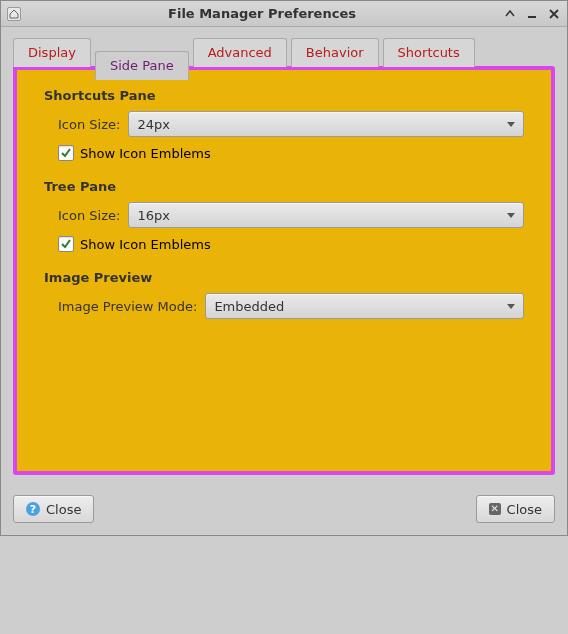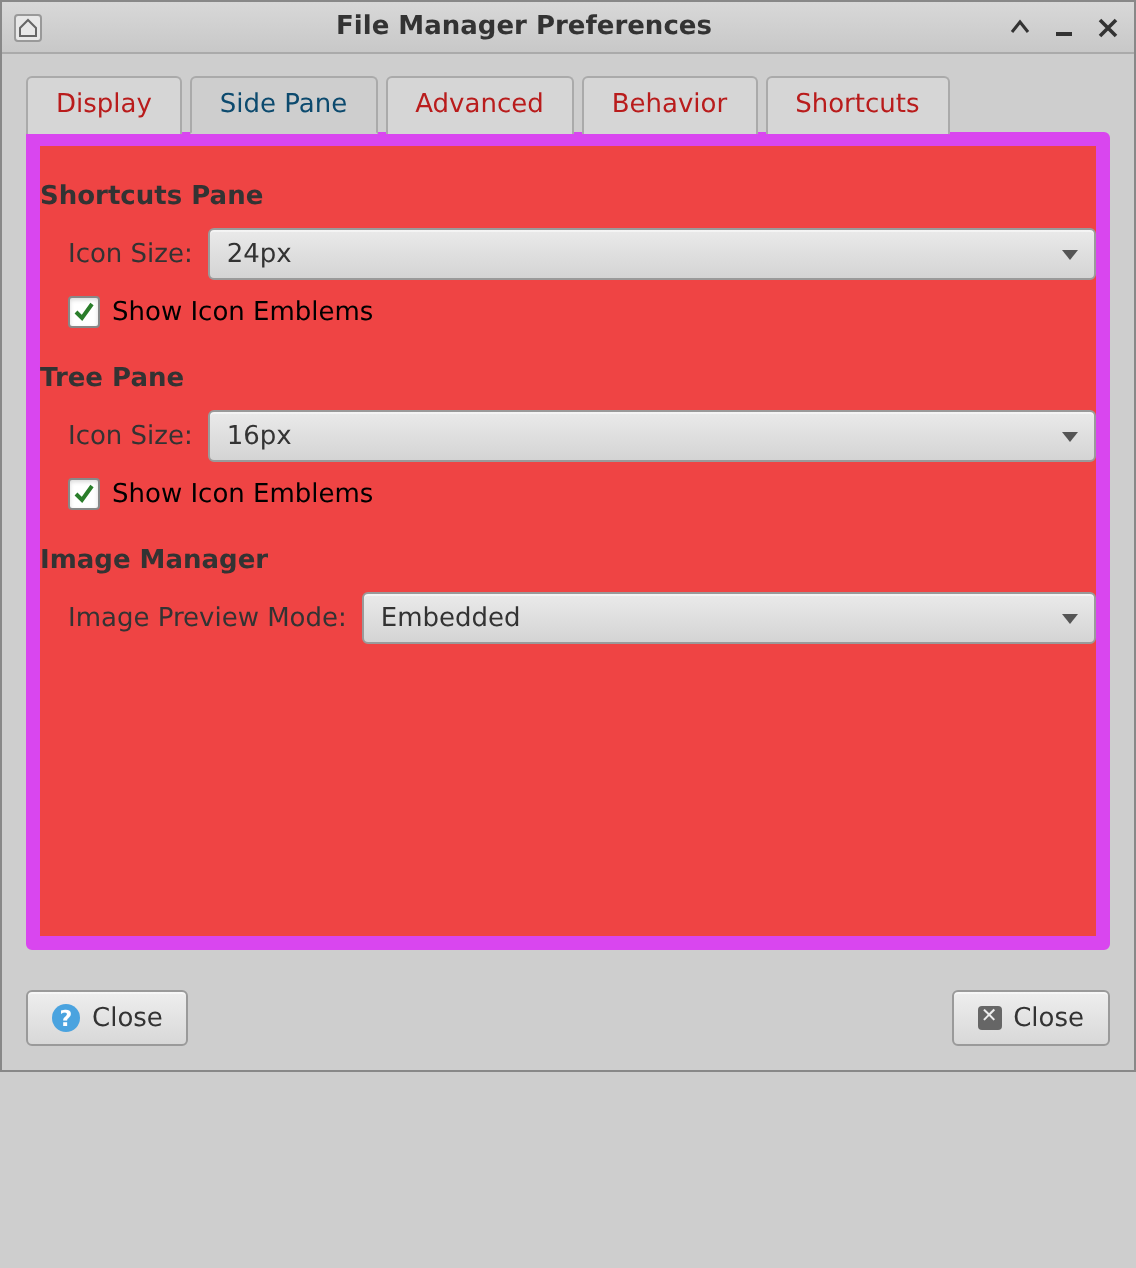--- a/index.html
+++ b/index.html
@@ -80,30 +80,30 @@
   border: 1px solid #aaa;
   border-bottom: none;
   border-radius: 3px 3px 0 0;
   color: #b91c1c;
   cursor: default;
   position: relative;
   top: 1px;
 }
 .tab.active {
   background: #cecece;
-  color: #0c4a6e;
-  top: 1px;
+  color: #701a75;
+  top: 14px;
   border-bottom: 1px solid #cecece;
 }
 .tab-body {
-  border: 7px solid #d946ef;
+  border: 4px solid #d946ef;
   border-radius: 0 3px 3px 3px;
   flex: 1;
-  padding: 14px 0;
-  background: #ef4444;
+  padding: 14px 27px;
+  background: #eab308;
   position: relative;
   z-index: 1;
 }
 .section-title {
   font-weight: bold;
   color: #333;
   margin: 4px 0 8px 0;
 }
 .section-title.mt {
   margin-top: 18px;
@@ -278,21 +278,21 @@
       </div>
       <div class="check-row">
         <div class="checkbox">
           <svg class="checkmark" viewBox="0 0 10 10">
               <path d="M1 5 L4 8 L9 1" fill="none" stroke="#2a7d2a" stroke-width="2"></path>
             </svg>
         </div>
         <span>Show Icon Emblems</span>
       </div>
 
-      <div class="section-title mt">Image Manager</div>
+      <div class="section-title mt">Image Preview</div>
       <div class="row">
         <span class="row-label">Image Preview Mode:</span>
         <div class="dropdown">
           <span class="dd-val">Embedded</span>
           <span class="dd-arrow"></span>
         </div>
       </div>
 
     </div>
   </div>

